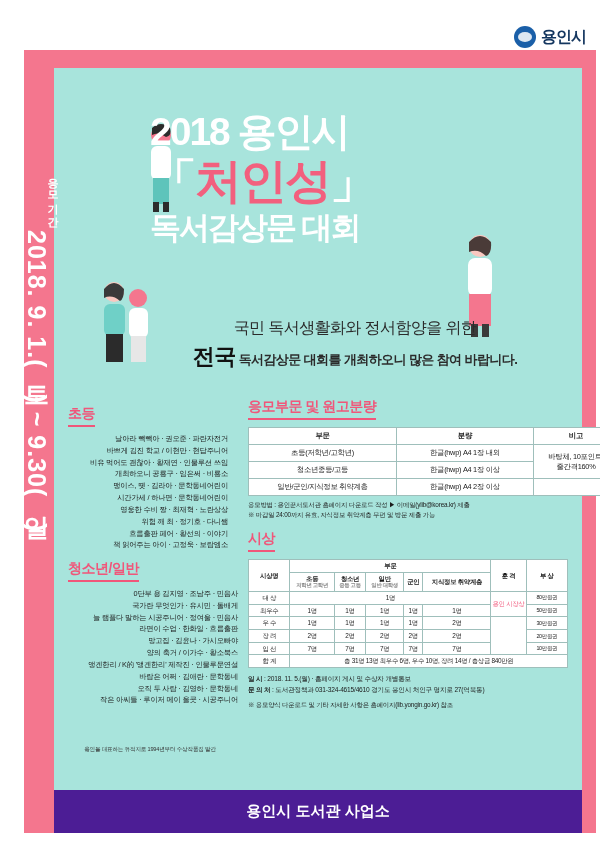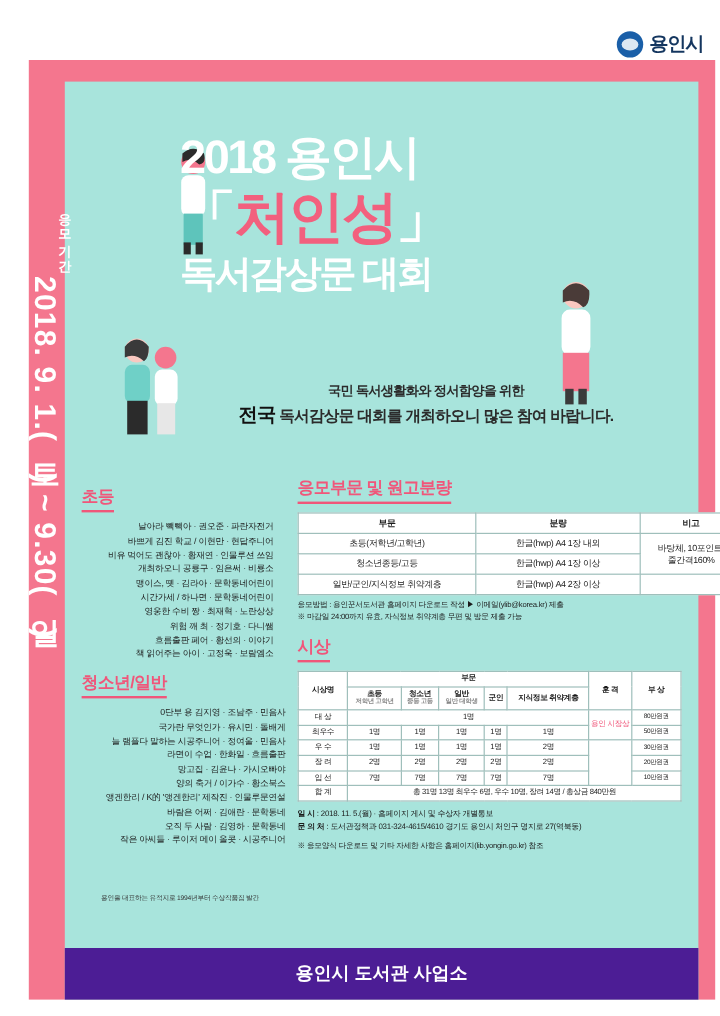--- a/index.html
+++ b/index.html
@@ -72,23 +72,23 @@
   .title-block { position: absolute; left: 140px; top: 110px; width: 380px; }
   .t-line1 { font-size: 39px; font-weight: bold; color: #ffffff; letter-spacing: -2px; line-height: 1.15; }
   .t-line2 { font-size: 47px; font-weight: bold; color: #f2607e; letter-spacing: -2px; line-height: 1.1; }
   .t-line2 .brk { color: #ffffff; }
   .t-line3 { font-size: 31px; font-weight: bold; color: #ffffff; letter-spacing: -2px; line-height: 1.2; margin-top: 2px;}
 
   .subtitle {
     position: absolute; left: 150px; top: 318px; width: 390px;
     text-align: center; color: #2b2b2b;
   }
-  .sub1 { font-size: 11px; font-weight: bold; letter-spacing: -0.6px; }
+  .sub1 { font-size: 16px; font-weight: normal; letter-spacing: -0.6px; }
   .sub2 { font-size: 13px; font-weight: bold; letter-spacing: -0.6px; margin-top: 3px; }
-  .sub2 .big { font-size: 16px; color: #111; }
+  .sub2 .big { font-size: 22px; color: #111; }
 
   
   .person { position: absolute; }
 
   
   .sec-h {
     color: #f0567a; font-size: 14px; font-weight: bold; letter-spacing: -0.5px;
   }
   .sec-underline { border-bottom: 2px solid #f0567a; display: inline-block; padding-bottom: 2px;}
 

